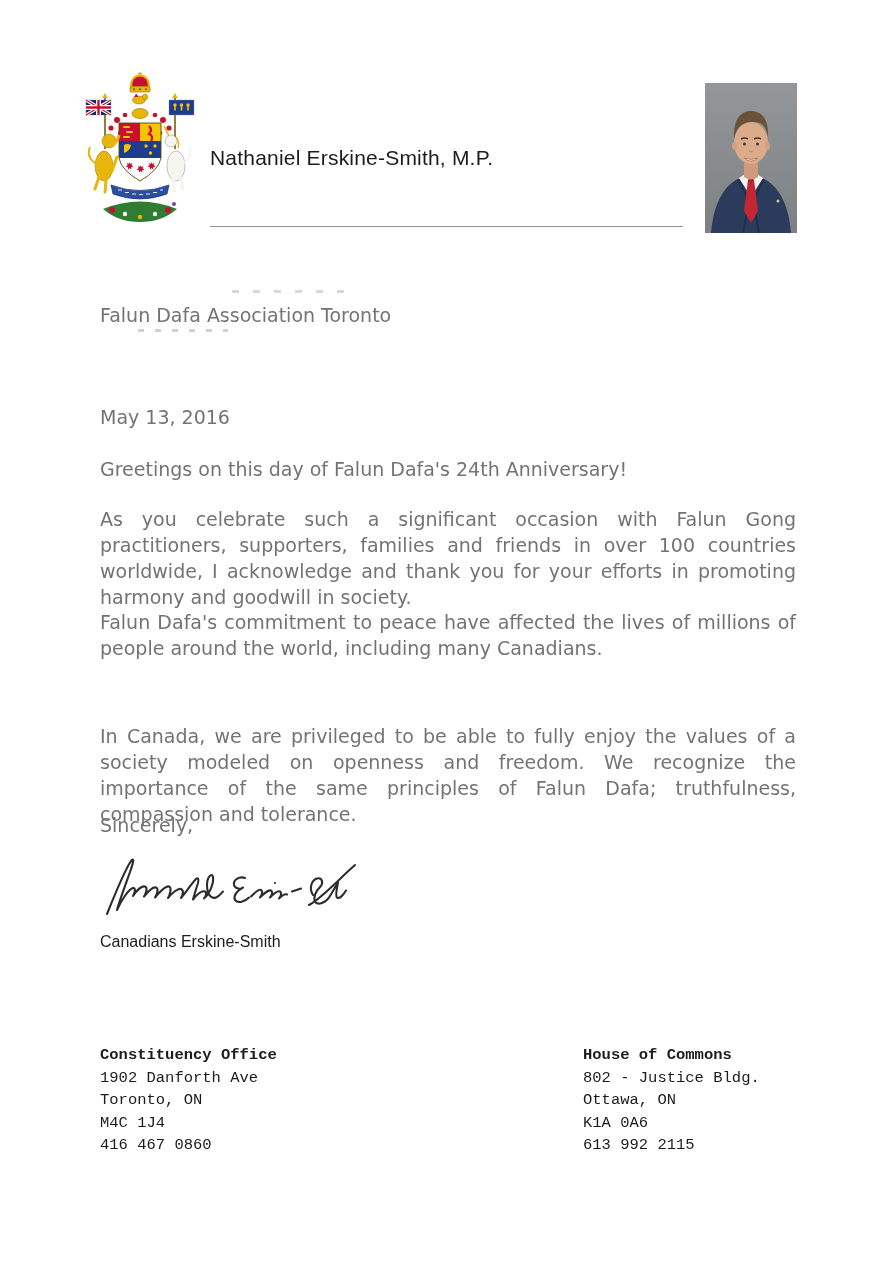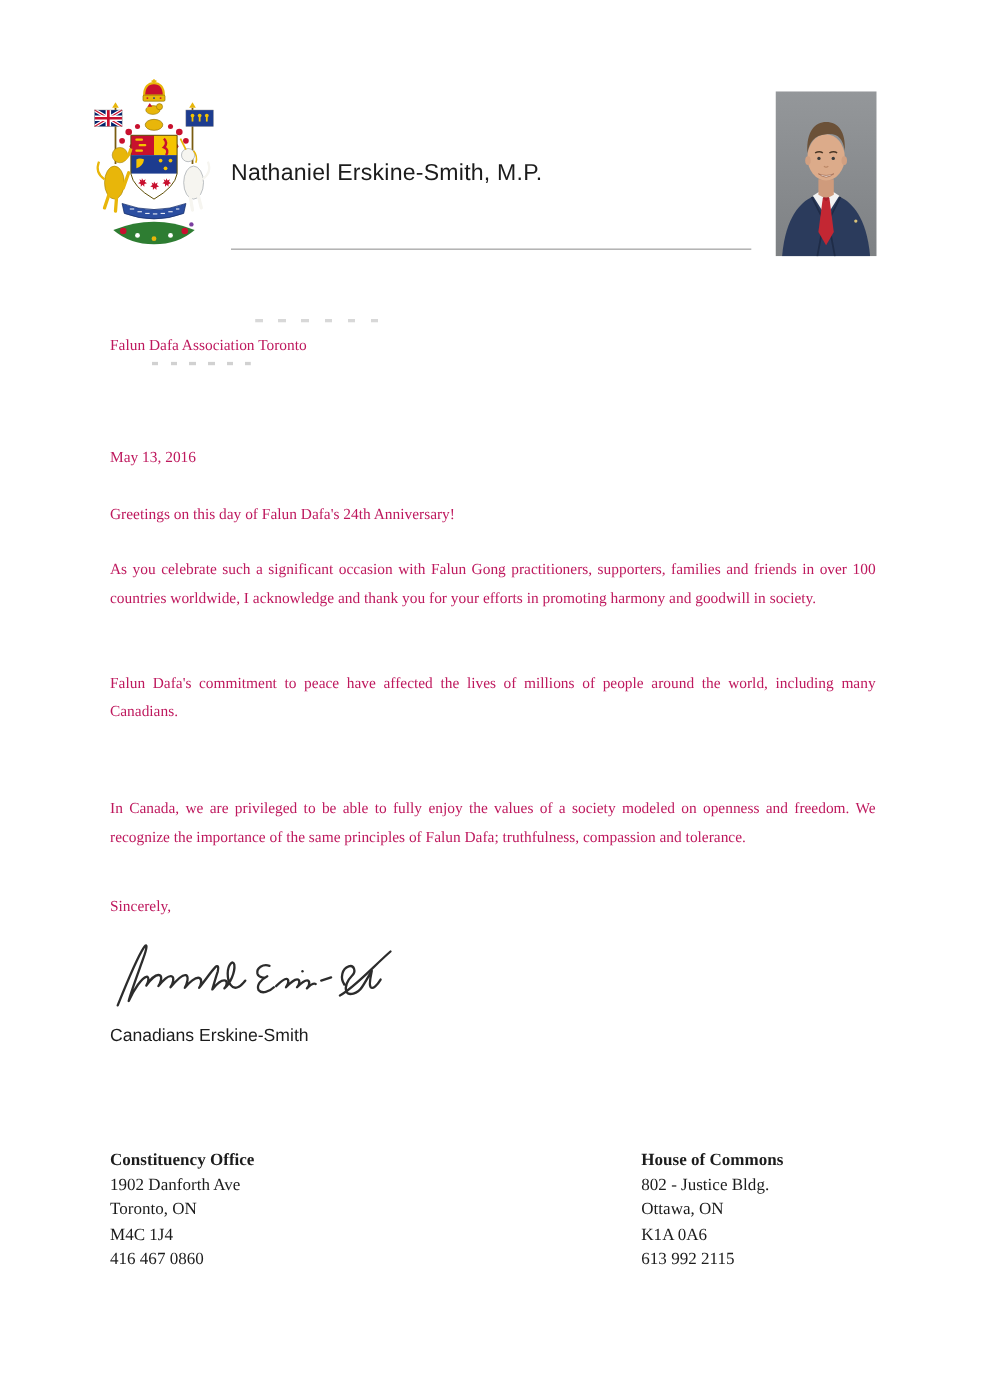--- a/index.html
+++ b/index.html
@@ -12,38 +12,38 @@
     overflow:hidden;
   }
   
   .coat-of-arms{position:absolute;left:85px;top:70px;width:110px;height:157px;}
   .name-block{position:absolute;left:210px;top:146px;font-family:"Liberation Sans", sans-serif;text-align:center;}
   .mp-name{font-size:21px;color:#1c1c1c;letter-spacing:0.2px;}
   .mp-riding{font-size:16.5px;color:#2a2a2a;margin-top:7px;}
   .header-divider{position:absolute;left:210px;top:226px;width:473px;height:1px;background:#949494;}
   .portrait{position:absolute;left:705px;top:83px;width:92px;height:150px;}
   
-  .letter-text{position:absolute;left:100px;width:696px;font-size:14px;line-height:26px;color:#be185d;font-family:Liberation Serif, serif;}
+  .letter-text{position:absolute;left:100px;width:696px;font-size:19px;line-height:26px;color:#737373;}
   .recipient{top:302px;}
   .redaction{position:absolute;opacity:.55;filter:blur(.6px);}
   .redaction-top{left:232px;top:290px;width:118px;height:3px;
     background:repeating-linear-gradient(90deg,#b9b9b9 0 7px,transparent 7px 21px);}
   .redaction-bottom{left:138px;top:329px;width:90px;height:3px;
     background:repeating-linear-gradient(90deg,#adadad 0 6px,transparent 6px 17px);}
   .date-line{top:404px;}
   .greeting{top:456px;}
   .para{margin:0;text-align:justify;}
   .para-1{top:506px;}
   .para-2{top:609px;}
   .para-3{top:723px;}
   .closing{top:812px;}
   .signature{position:absolute;left:103px;top:852px;width:258px;height:68px;}
   .typed-name{position:absolute;left:100px;top:933px;font-family:"Liberation Sans", sans-serif;font-size:16px;color:#1c1c1c;}
   
-  .footer-col{position:absolute;top:1044px;font-family:Liberation Serif, serif;font-size:15.5px;line-height:22.5px;color:#1c1c1c;}
+  .footer-col{position:absolute;top:1044px;font-family:Liberation Mono, monospace;font-size:15.5px;line-height:22.5px;color:#1c1c1c;}
   .footer-left{left:100px;}
   .footer-right{left:583px;}
   .footer-title{font-weight:bold;}
 </style>
 </head>
 <body>
 
 <div class="page">
 
   <div>

